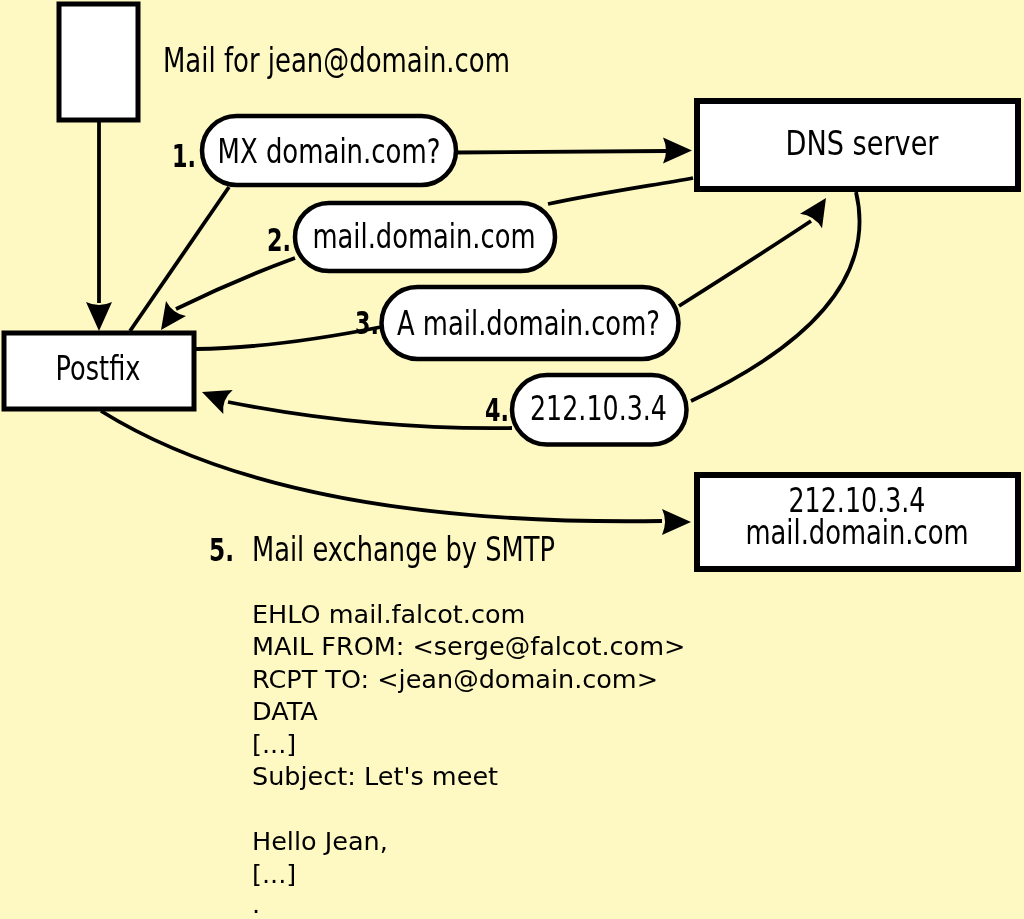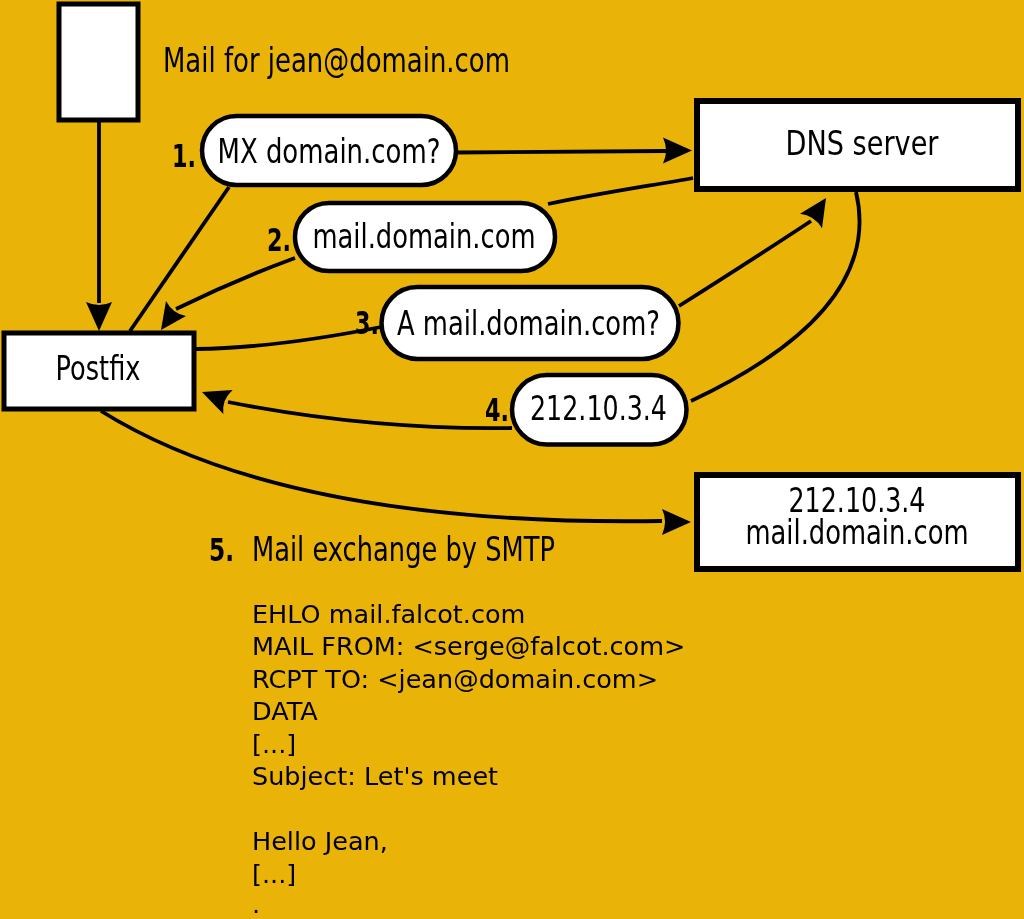--- a/index.html
+++ b/index.html
@@ -1,16 +1,16 @@
 <!DOCTYPE html>
 <html><head>
 <meta charset="utf-8">
 <style>
   html, body { margin: 0; padding: 0; background: #ffffff; }
-  .canvas { width: 1024px; height: 919px; position: relative; background: #eab308; }
+  .canvas { width: 1024px; height: 919px; position: relative; background: #fef9c3; }
   svg { display: block; }
   text {
     font-family: "DejaVu Sans", "Liberation Sans", sans-serif;
     fill: #000000;
   }
   .lbl  { font-size: 34px; }
   .lbl-sm { font-size: 33px; }
   .num  { font-size: 32px; font-weight: bold; }
   .smtp { font-size: 25.5px; }
   .node { fill: #ffffff; stroke: #000000; }

